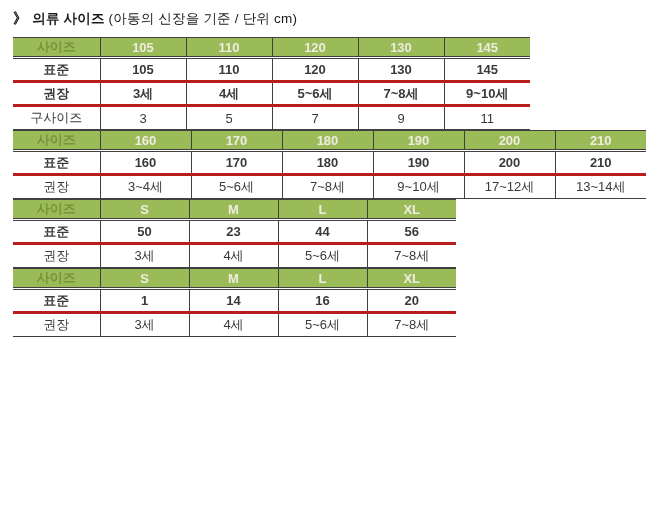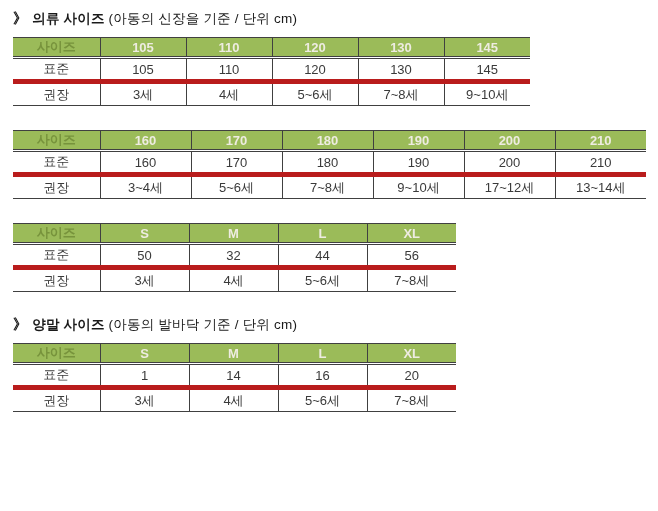--- a/index.html
+++ b/index.html
@@ -6,21 +6,21 @@
   html, body {
     background: #ffffff;
     font-family: "Liberation Sans", "DejaVu Sans", sans-serif;
   }
   body {
     width: 658px;
     height: 511px;
     overflow: hidden;
     padding: 10px 0 0 13px;
   }
-  .section { margin-bottom: 24px; }
+  .section { }
   .section-title {
     font-size: 13.5px;
     color: #1a1a1a;
     margin-bottom: 9px;
     letter-spacing: 0.2px;
     white-space: nowrap;
   }
   .section-title .marker {
     font-weight: bold;
     font-size: 14px;
@@ -48,21 +48,22 @@
     height: 20px;
   }
   table.size-table thead th {
     border-bottom: 3px double #404040;
     font-weight: bold;
   }
   table.size-table thead th.corner { color: #77933C; }
   table.size-table thead th.val    { color: #EEECE1; }
   table.size-table tbody tr { height: 24px; }
   table.size-table tbody tr:not(:last-child) td {
-    border-bottom: 5px solid #b91c1c;
+    border-bottom: 3px solid #b91c1c;
+    font-weight: bold;
   }
   table.size-table th + th,
   table.size-table td + td {
     border-left: 1px solid #404040;
   }
   table.size-table tbody td { color: #3a3a3a; }
   table.size-table tbody td.rowlabel { color: #3a3a3a; }
 </style>
 </head>
 <body>
@@ -101,20 +102,28 @@
             <td>130</td>
             <td>145</td>
           </tr>
           <tr>
             <td class="rowlabel">권장</td>
             <td>3세</td>
             <td>4세</td>
             <td>5~6세</td>
             <td>7~8세</td>
             <td>9~10세</td>
+          </tr>
+          <tr>
+            <td class="rowlabel">구사이즈</td>
+            <td>3</td>
+            <td>5</td>
+            <td>7</td>
+            <td>9</td>
+            <td>11</td>
           </tr>
         </tbody>
     </table>
   </div>
 
   <div class="section">
     <table class="size-table">
       <colgroup>
           <col style="width: 87px;">
           <col style="width: 91px;">
@@ -173,40 +182,36 @@
             <th class="val">S</th>
             <th class="val">M</th>
             <th class="val">L</th>
             <th class="val">XL</th>
           </tr>
       </thead>
       <tbody>
           <tr>
             <td class="rowlabel">표준</td>
             <td>50</td>
-            <td>32</td>
+            <td>23</td>
             <td>44</td>
             <td>56</td>
           </tr>
           <tr>
             <td class="rowlabel">권장</td>
             <td>3세</td>
             <td>4세</td>
             <td>5~6세</td>
             <td>7~8세</td>
           </tr>
         </tbody>
     </table>
   </div>
 
   <div class="section">
-    <div class="section-title">
-      <span class="marker">》</span><span class="name">양말 사이즈</span>
-      <span class="desc"> (아동의 발바닥 기준 / 단위 cm)</span>
-    </div>
     <table class="size-table">
       <colgroup>
           <col style="width: 87px;">
           <col style="width: 89px;">
           <col style="width: 89px;">
           <col style="width: 89px;">
           <col style="width: 89px;">
         </colgroup>
       <thead>
         <tr>

